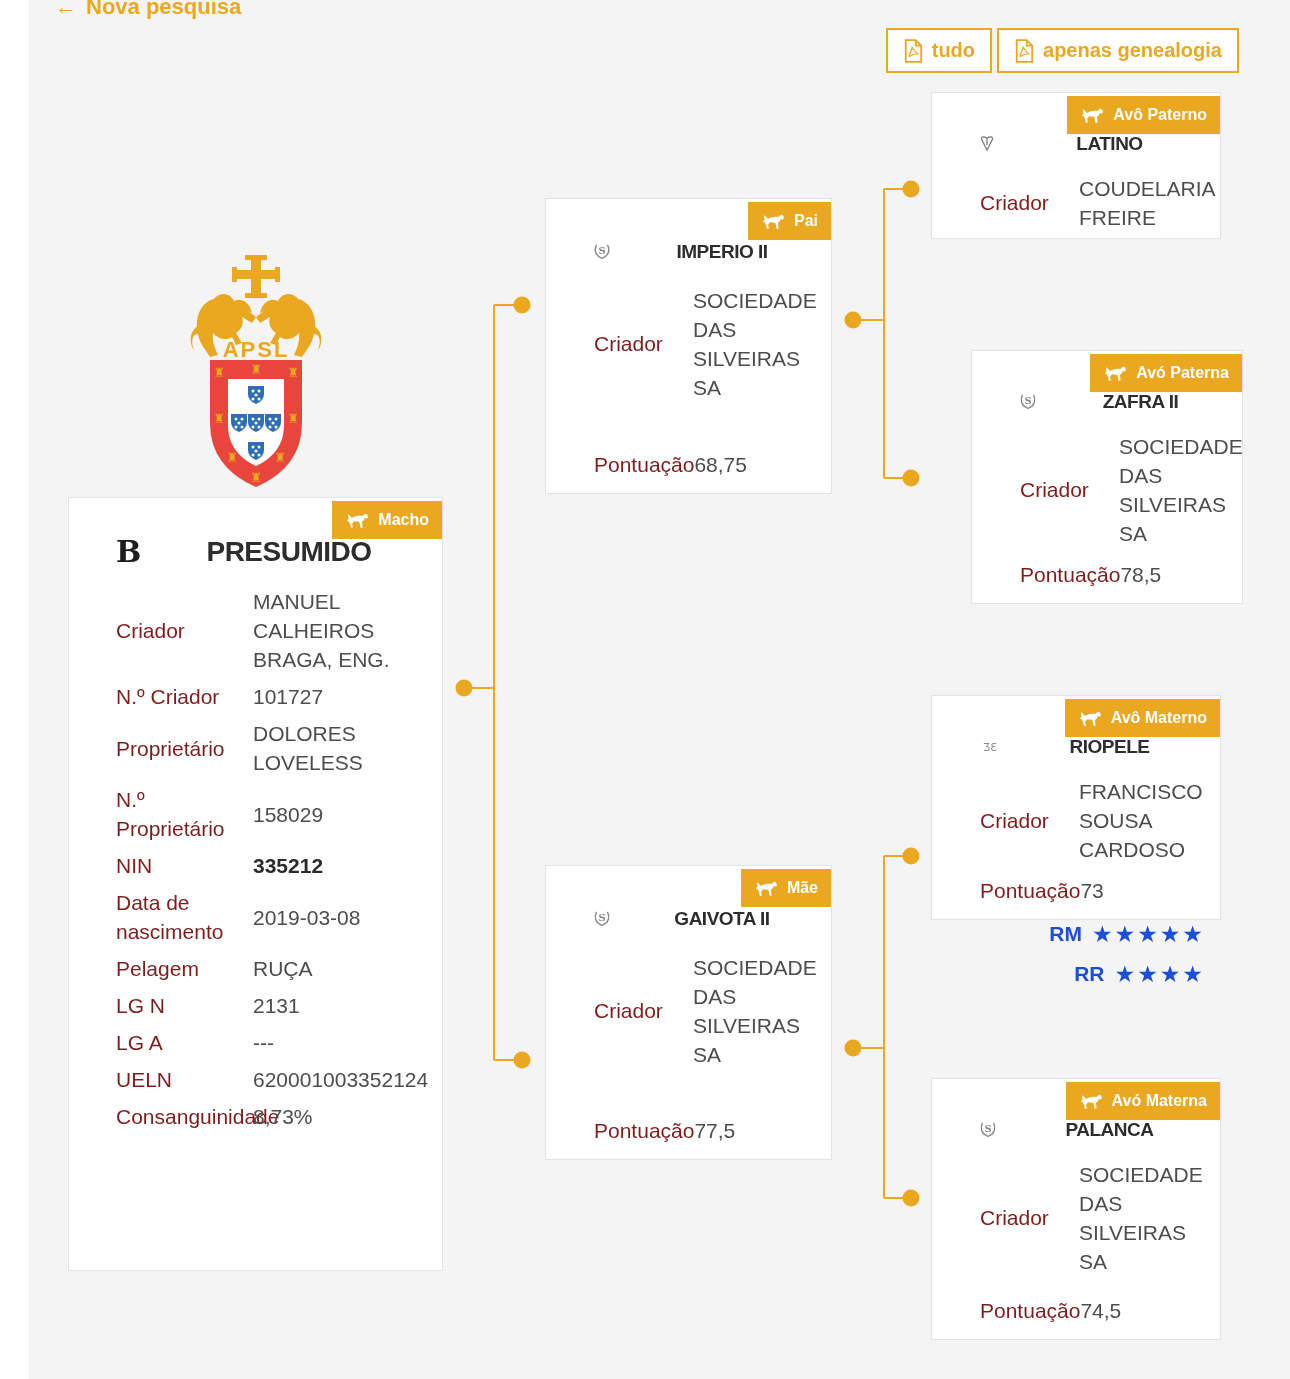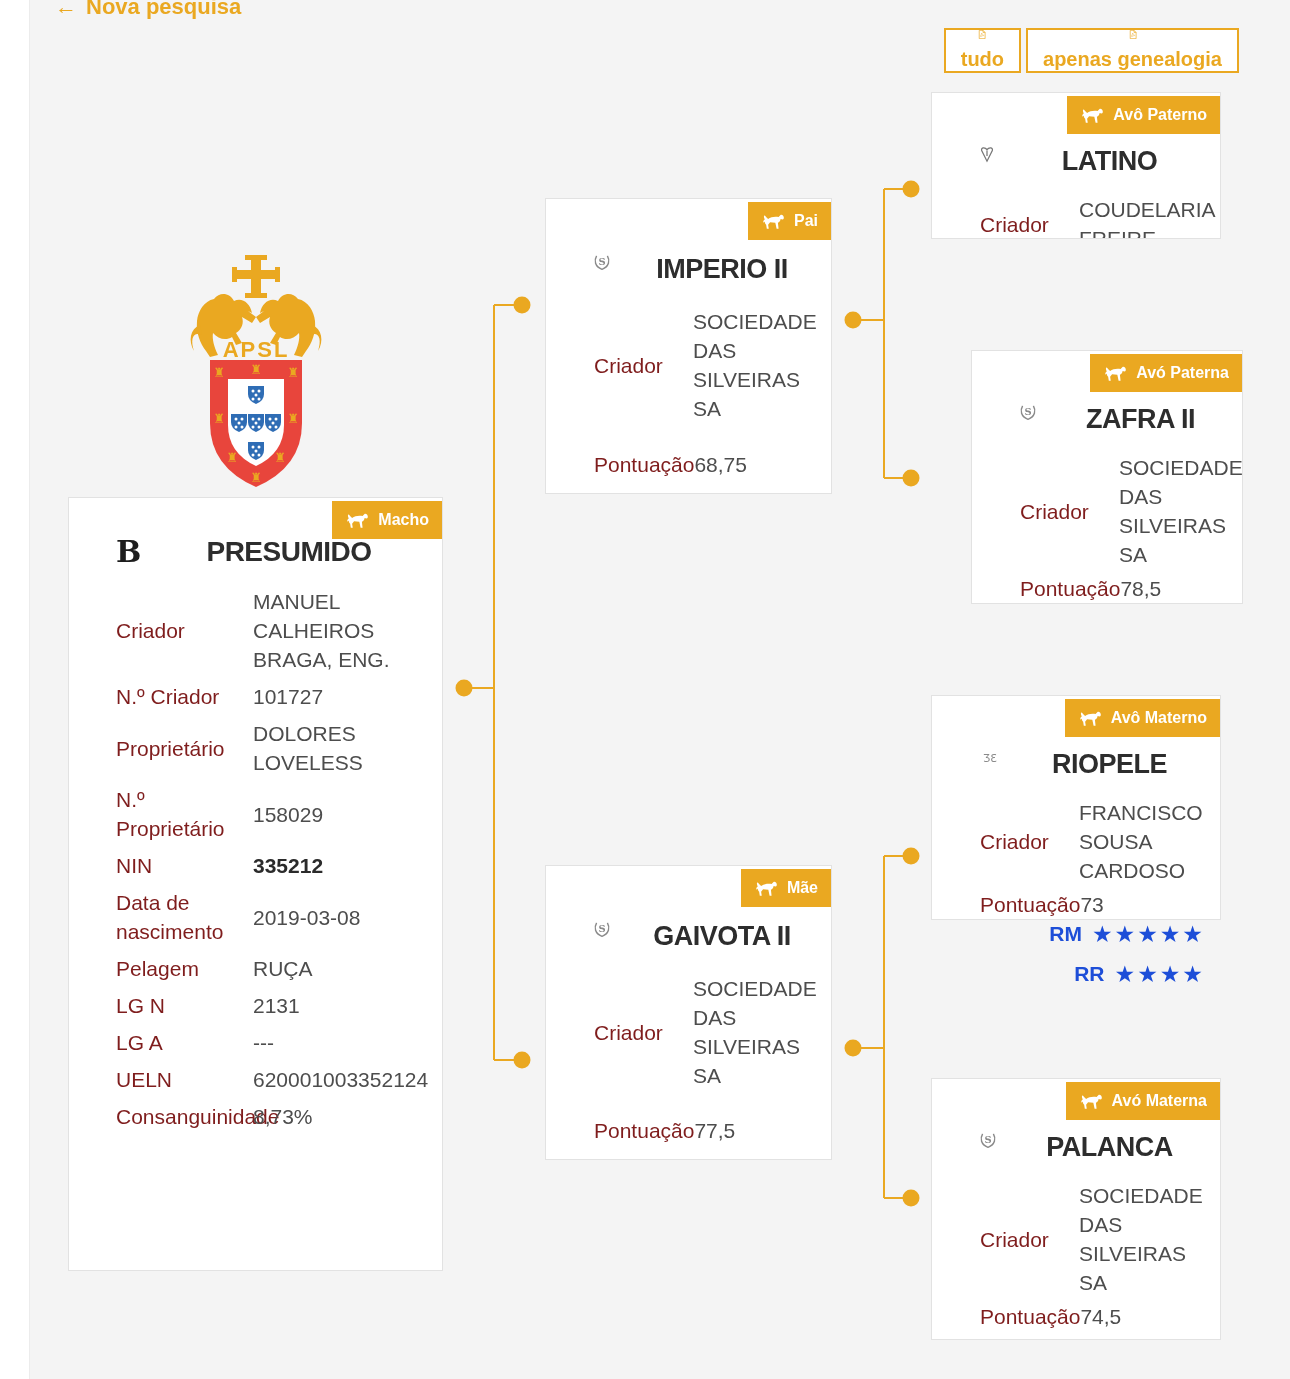--- a/index.html
+++ b/index.html
@@ -7,39 +7,39 @@
   body { font-family:"Liberation Sans","DejaVu Sans",sans-serif; }
   .page { position:relative; width:1290px; height:1379px; background:#f4f4f4; overflow:hidden; }
   .left-strip { position:absolute; left:0; top:0; width:30px; height:100%; background:#ffffff; border-right:1px solid #ececec; }
 
   
   .back-link { position:absolute; left:55px; top:-6px; display:flex; align-items:center; gap:9px;
                color:#EAA821; font-weight:bold; font-size:22px; text-decoration:none; cursor:pointer; }
   .pdf-buttons { position:absolute; right:51px; top:28px; display:flex; gap:5px; }
   .pdf-btn { display:flex; align-items:center; gap:9px; height:45px; padding:0 15px;
              background:#fff; border:2px solid #EAA821; color:#EAA821;
-             font-weight:bold; font-size:20px; font-family:inherit; cursor:pointer;flex-direction:column; }
+             font-weight:bold; font-size:20px; font-family:inherit; cursor:pointer; }
   .pdf-btn svg { display:block; }
 
   
   .connectors { position:absolute; left:0; top:0; pointer-events:none; }
 
   
   .card { position:absolute; background:#fff; border:1px solid #e2e2e2; overflow:hidden;
           display:flex; flex-direction:column; }
   .badge { position:absolute; top:3px; right:-1px; height:38px; padding:0 14px;
            background:#EAA821; color:#fff; font-weight:bold; font-size:16px;
            display:flex; align-items:center; gap:8px; }
   .titlerow { display:flex; align-items:center; padding:0 18px 0 47px; }
   .brand { width:38px; flex:0 0 38px; color:#555; display:flex; align-items:center; }
   .brand-b { font-family:"DejaVu Serif","Liberation Serif",serif; font-weight:bold; font-size:30px; color:#1d1d1d; }
   .hname { flex:1; text-align:center; color:#2d2d2d; font-weight:bold; font-size:28px;
            letter-spacing:-0.5px; line-height:1.2; }
   .hname span { display:inline-block; }
-  .anc .hname { font-size:27px;margin-top:12px; }
+  .anc .hname { font-size:19px; }
   .wrapname span { max-width:150px; }
 
   .frow { display:grid; align-items:center; padding:4px 0; font-size:21px; line-height:29px; }
   .main-card .frow { grid-template-columns:115px 1fr; column-gap:22px; margin:0 20px 0 47px; }
   .anc .frow { grid-template-columns:99px 1fr; column-gap:0; margin:0 18px 0 48px; }
   .flabel { color:#7f1d1d; }
   .fvalue { color:#4d4d4d; }
   .fvalue.bold { font-weight:bold; color:#2b2b2b; }
   .main-fields { margin-top:14px; }
 

